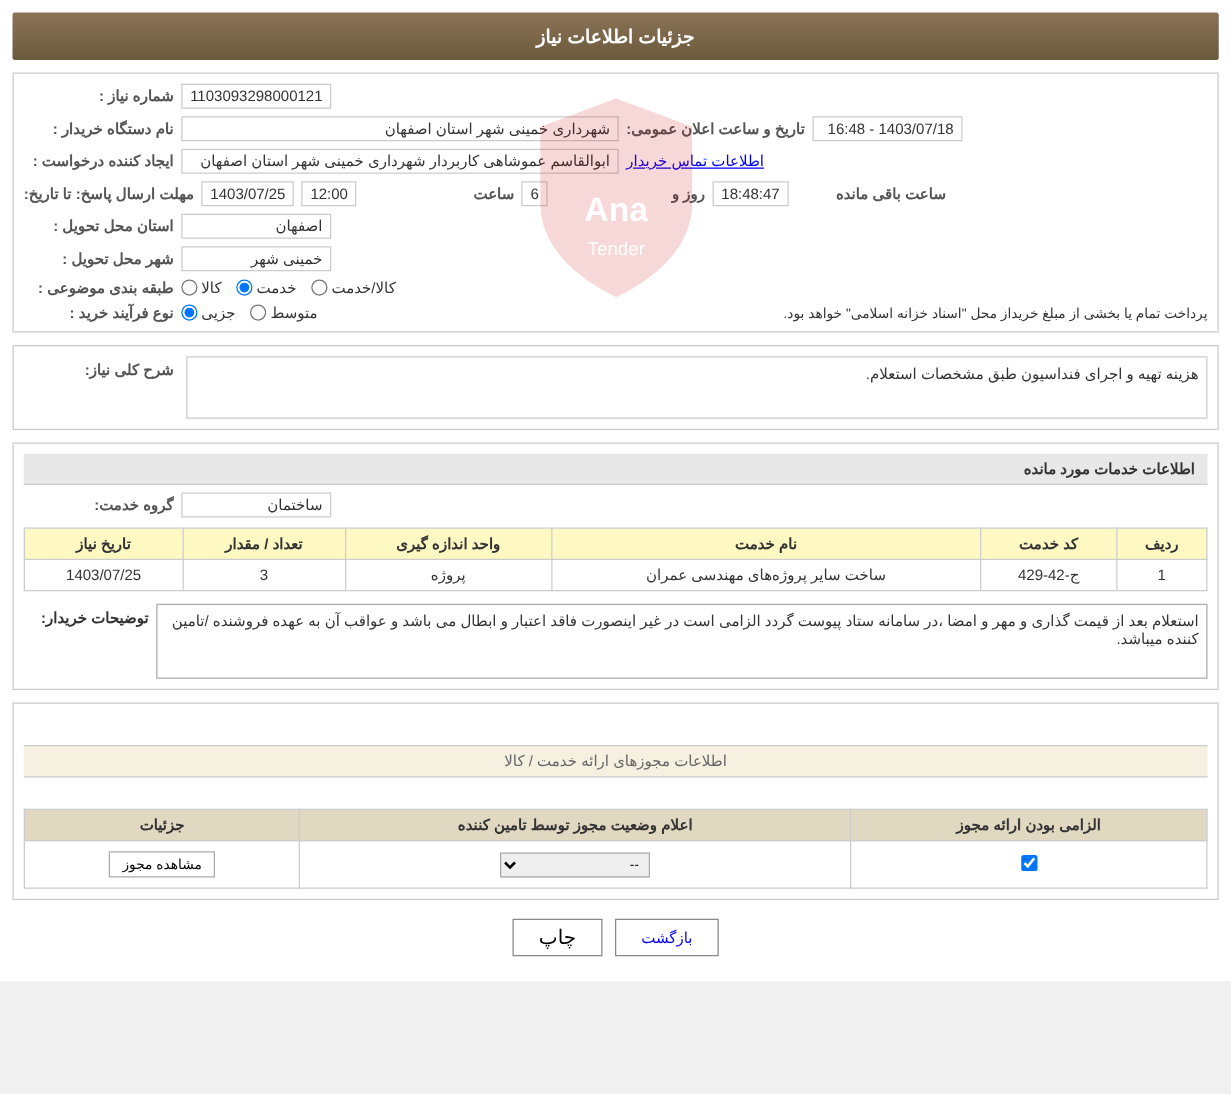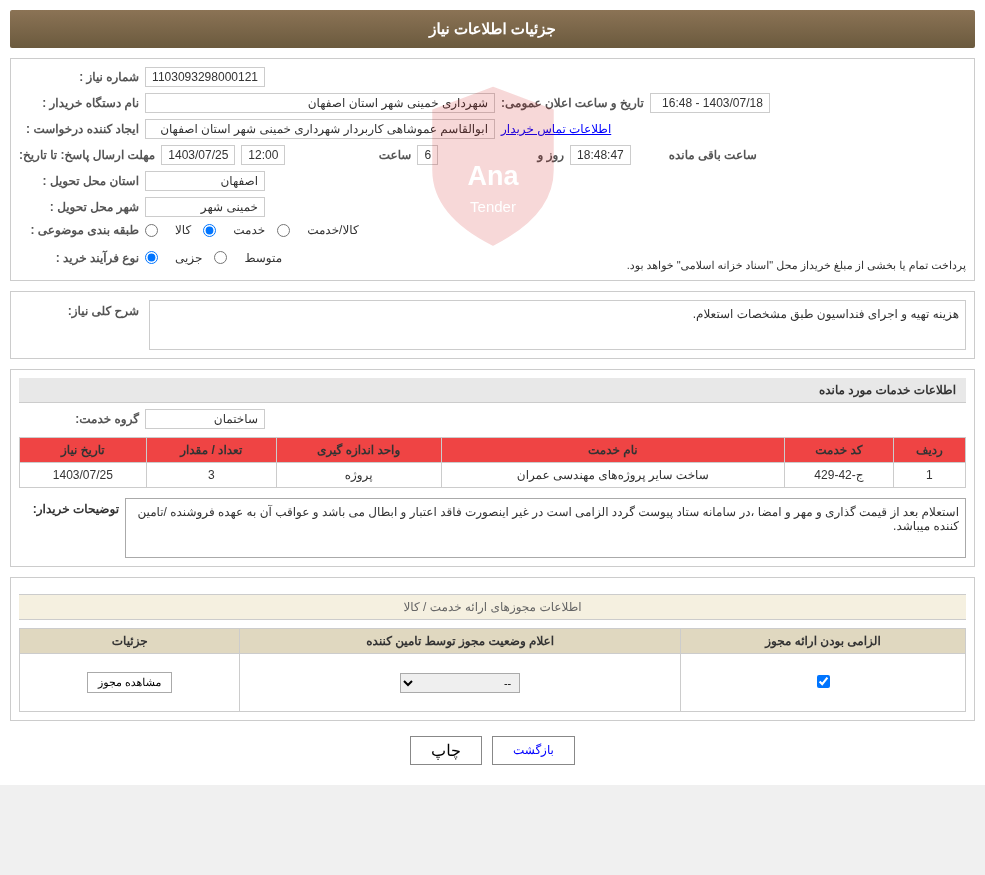--- a/index.html
+++ b/index.html
@@ -82,30 +82,29 @@
       text-align: right;
     }
     .radio-group {
       display: flex;
       gap: 12px;
       align-items: center;
       justify-content: flex-end;
     }
     .radio-item {
       display: flex;
-      align-items: center;
-      gap: 17px;
+      gap: 3px;
     }
     table {
       width: 100%;
       border-collapse: collapse;
       margin-top: 6px;
     }
     th {
-      background: #ef4444;
+      background: #fef9c3;
       border: 1px solid #ccc;
       padding: 5px 8px;
       text-align: center;
       font-weight: bold;
     }
     td {
       border: 1px solid #ccc;
       padding: 5px 8px;
       text-align: center;
     }
@@ -137,27 +136,27 @@
       direction: rtl;
       flex: 1;
     }
     .permit-section-title {
       background: #f5f0e0;
       padding: 5px 10px;
       color: #666;
       text-align: center;
       border-top: 1px solid #ccc;
       border-bottom: 1px solid #ccc;
-      margin: 8px 0;
+      margin: 25px 0;
     }
     .permit-table th {
       background: #e0d8c0;
     }
     .permit-table td {
-      padding: 18px 8px;
+      padding: 8px 8px;
     }
     .view-btn {
       background: #fff;
       border: 1px solid #aaa;
       padding: 3px 10px;
       cursor: pointer;
       font-family: Tahoma, Arial, sans-serif;
       font-size: 11px;
     }
     .select-small {
@@ -274,21 +273,21 @@
           </div>
           <div class="radio-item">
             <span>کالا</span>
             <input type="radio" name="category" style="">
           </div>
         </div>
         <span class="info-label">طبقه بندی موضوعی :</span>
       </div>
 
       <div class="info-row">
-        <span style="font-size:11px; color:#333; flex:1;margin-top:16px;">پرداخت تمام یا بخشی از مبلغ خریداز محل "اسناد خزانه اسلامی" خواهد بود.</span>
+        <span style="font-size:11px; color:#333; flex:1;">پرداخت تمام یا بخشی از مبلغ خریداز محل "اسناد خزانه اسلامی" خواهد بود.</span>
         <div class="radio-group">
           <div class="radio-item">
             <span>متوسط</span>
             <input type="radio" name="purchase" style="">
           </div>
           <div class="radio-item">
             <span>جزیی</span>
             <input type="radio" name="purchase" checked="" style="">
           </div>
         </div>

